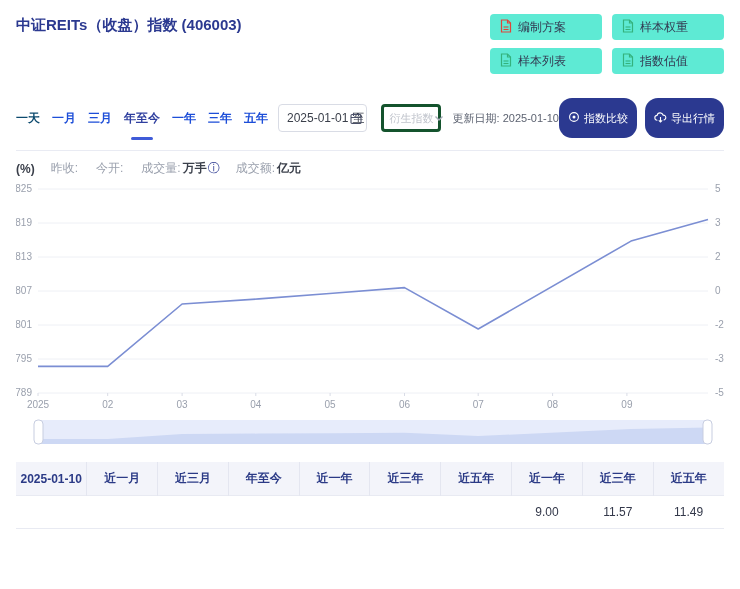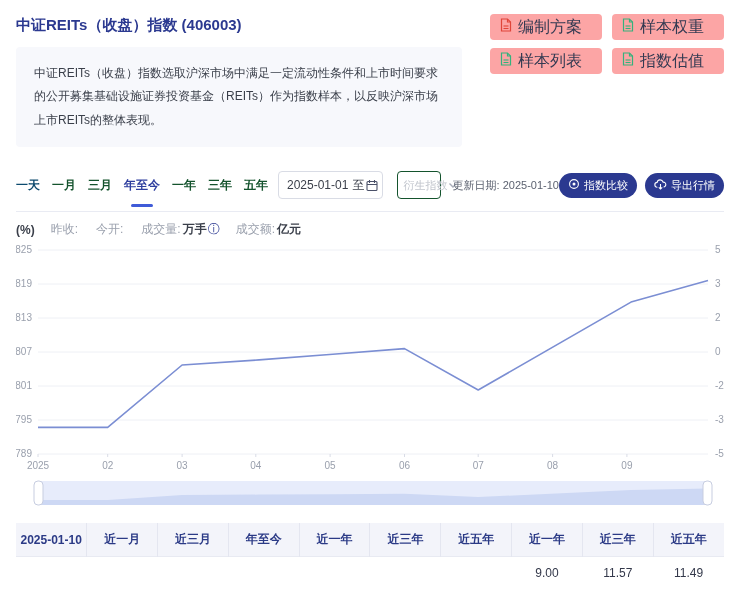--- a/index.html
+++ b/index.html
@@ -15,55 +15,55 @@
   .top-left { flex: 0 0 446px; }
   h1.title { font-size: 15px; font-weight: bold; color: #2b3990; margin: 2px 0 12px; }
   .desc-box {
     background: #f7f8fc; border-radius: 4px; padding: 15px 18px;
     font-size: 12px; line-height: 1.95; color: #3a3f4a; min-height: 84px;
   }
   .top-right { flex: 1; }
   h2.related-title { font-size: 14px; font-weight: bold; color: #2b3990; margin: 2px 0 14px; }
   .chips { display: grid; grid-template-columns: 112px 112px; gap: 8px 10px; }
   .chip {
-    display: flex; align-items: center; gap: 6px; background: #fca5a5;
+    display: flex; align-items: center; gap: 6px; background: #5eead4;
     border-radius: 4px; height: 26px; padding: 0 10px; cursor: pointer;
-    font-size: 16px; color: #333a52; white-space: nowrap;
+    font-size: 12px; color: #333a52; white-space: nowrap;
   }
   .chip svg { flex: 0 0 auto; }
 
   
   .toolbar {
     position: relative; display: flex; align-items: center; margin-top: 24px;
     padding-bottom: 12px; border-bottom: 1px solid #e9ebf3; white-space: nowrap;
   }
   .tabs { display: flex; gap: 12px; }
-  .tab { position: relative; font-size: 12px; font-weight: 600; color: #14532d; cursor: pointer; }
+  .tab { position: relative; font-size: 12px; font-weight: 600; color: #1d4ed8; cursor: pointer; }
   .tab.disabled { color: #0c4a6e; cursor: default; }
   .tab.active { color: #2f3f9f; }
   .tab.active::after {
     content: ""; position: absolute; left: 50%; transform: translateX(-50%);
     bottom: -13px; width: 22px; height: 3px; border-radius: 2px; background: #3f5bd8;
   }
   .date-box {
     position: relative; margin-left: 10px; width: 129px; height: 28px;
     border: 1px solid #d9dce5; border-radius: 4px; display: flex; align-items: center;
     gap: 4px; padding: 0 20px 0 8px; font-size: 12px; color: #3a3f4a; overflow: hidden;
   }
   .date-box .cal { position: absolute; right: 4px; top: 7px; }
   .select-box {
-    margin-left: 14px; width: 44px; height: 28px; border: 1px solid #14532d;
+    margin-left: 14px; width: 60px; height: 28px; border: 3px solid #14532d;
     border-radius: 4px; display: flex; align-items: center; justify-content: space-between;
     padding: 0 6px; font-size: 11px; color: #c0c4cc; cursor: pointer;
   }
   .update { margin-left: 12px; font-size: 11px; color: #5c6270; }
   .pill {
     margin-left: 8px; display: inline-flex; align-items: center; gap: 4px;
     background: #2b3990; color: #fff; border: none; border-radius: 13px;
-    height: 25px; padding: 0 9px; font-size: 11px; cursor: pointer;
+    height: 40px; padding: 0 9px; font-size: 11px; cursor: pointer;
     font-family: inherit; white-space: nowrap;
   }
   .pill:first-of-type { margin-left: auto; }
 
   
   .stats { display: flex; align-items: center; gap: 16px; margin-top: 9px; font-size: 12px; }
   .stats .unit { font-weight: bold; color: #3a3f4a; }
   .stat .lbl { color: #9aa0ad; }
   .stat .val { color: #3a3f4a; font-weight: bold; margin-left: 2px; }
   .stat .info { color: #2b3990; font-size: 12px; margin-left: 1px; cursor: pointer; }
@@ -87,23 +87,20 @@
   }
 </style>
 </head>
 <body>
 
 <div class="page">
 
   <div class="top">
     <div class="top-left">
       <h1 class="title">中证REITs（收盘）指数 (406003)</h1>
-      <div class="desc-box">
-        <span>中证REITs（收盘）指数选取沪深市场中满足一定流动性条件和上市时间要求的公开募集基础设施证券投资基金（REITs）作为指数样本，以反映沪深市场上市REITs的整体表现。</span>
-      </div>
     </div>
     <div class="top-right">
       <div class="chips">
           <div class="chip">
             <span><svg width="12" height="14" viewBox="0 0 12 14">
                 <path d="M1.5 1h6l3 3v9h-9z" fill="none" stroke="#e0453a" stroke-width="1.2"></path>
                 <path d="M7.5 1v3h3" fill="none" stroke="#e0453a" stroke-width="1.2"></path>
                 <line x1="3.5" y1="8" x2="8.5" y2="8" stroke="#e0453a" stroke-width="1.1"></line>
                 <line x1="3.5" y1="10.5" x2="8.5" y2="10.5" stroke="#e0453a" stroke-width="1.1"></line>
               </svg></span>

